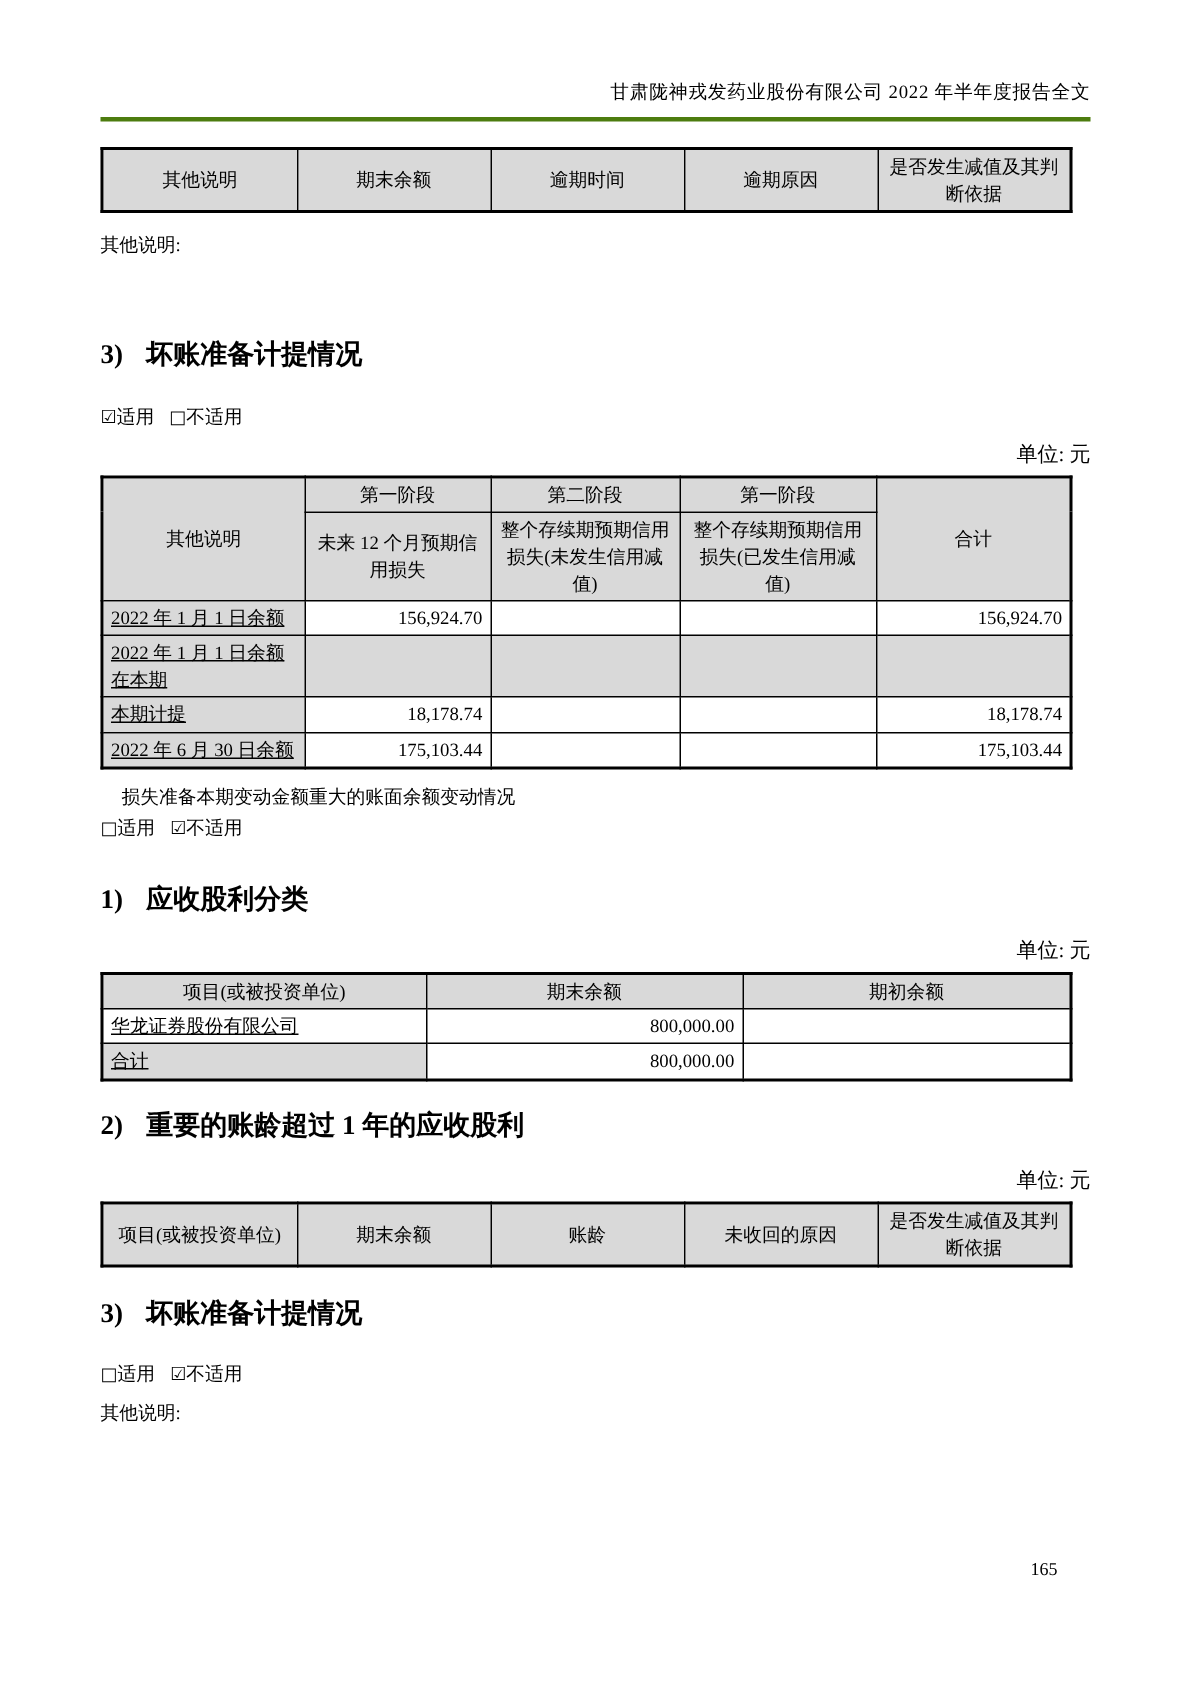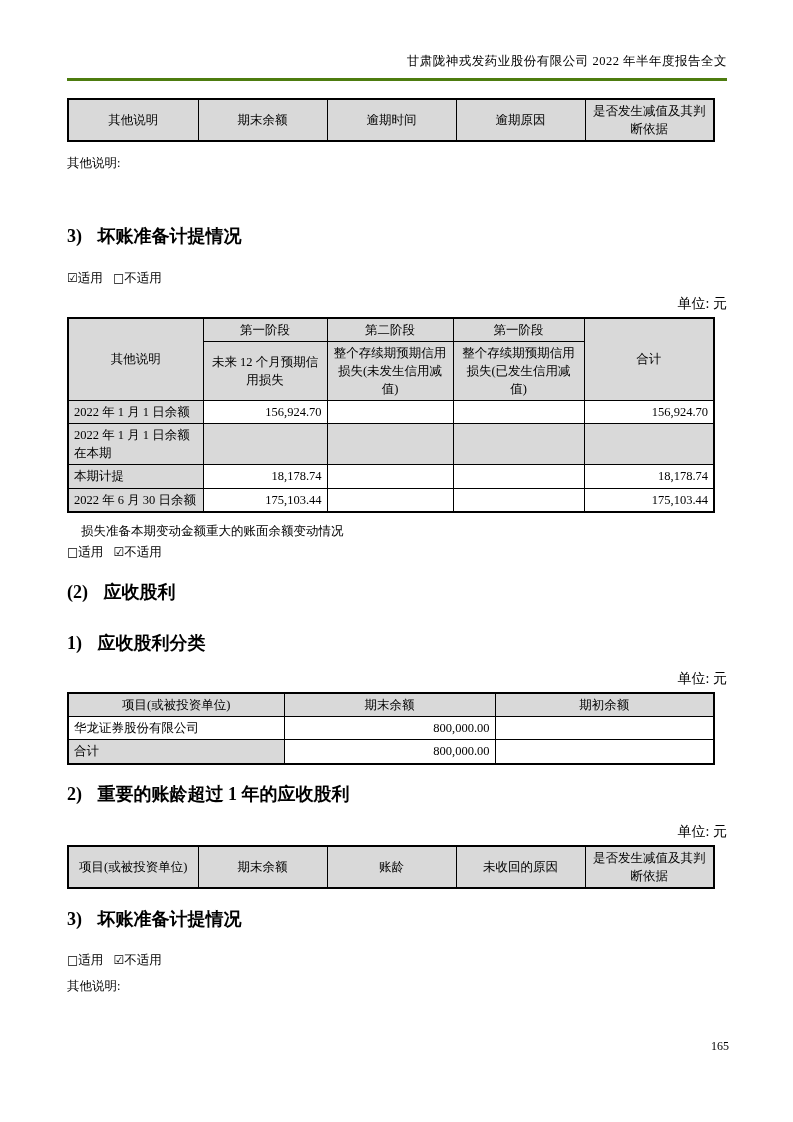--- a/index.html
+++ b/index.html
@@ -34,21 +34,21 @@
     border: 1px solid #000;
     padding: 2px 5px;
     font-weight: normal;
     vertical-align: middle;
     line-height: 1.45;
     overflow: hidden;
     word-break: break-all;
   }
   th { text-align: center; }
   .shaded { background: #d9d9d9; }
-  .cell-label { text-align: left; }
+  .cell-label { text-align: left; text-decoration: underline; }
   .cell-num { text-align: right; }
   .row-tall td { height: 38px; }
 
   .tbl-overdue { margin-top: 17px; }
   .note-top { margin-top: 12px; }
 
   .sec-heading { font-weight: bold; font-size: 18px; }
   .sec-num { display: inline-block; }
   .sec-title { display: inline-block; margin-left: 11px; }
 
@@ -72,21 +72,21 @@
   .unit-aging { margin-top: 13px; }
   .tbl-aging { margin-top: 3px; }
 
   .h-baddebt2 { margin-top: 17px; }
   .check-baddebt2 { margin-top: 18px; }
   .note-bottom { margin-top: 7px; }
 
   .page-number {
     position: absolute;
     top: 1037px;
-    right: 64px;
+    right: 88px;
     font-size: 12px;
   }
 </style>
 </head>
 <body>
 
 <div class="page">
   <div class="content">
 
     <div class="doc-header">甘肃陇神戎发药业股份有限公司 2022 年半年度报告全文</div>
@@ -176,24 +176,20 @@
     </tbody>
       </table>
 
     <div class="loss-note">损失准备本期变动金额重大的账面余额变动情况</div>
 
     <div class="checkline check-loss">
       <span class="box">□</span><span>适用</span>
       <span class="box item2">☑</span><span>不适用</span>
     </div>
 
-    <div class="sec-heading h-dividend">
-      <span class="sec-num">(2)</span>
-      <span class="sec-title">应收股利</span>
-    </div>
 
     <div class="sec-heading h-divclass">
       <span class="sec-num">1)</span>
       <span class="sec-title">应收股利分类</span>
     </div>
 
     <div class="unit-line unit-div">单位: 元</div>
 
     <table class="tbl-dividend">
       <colgroup>

